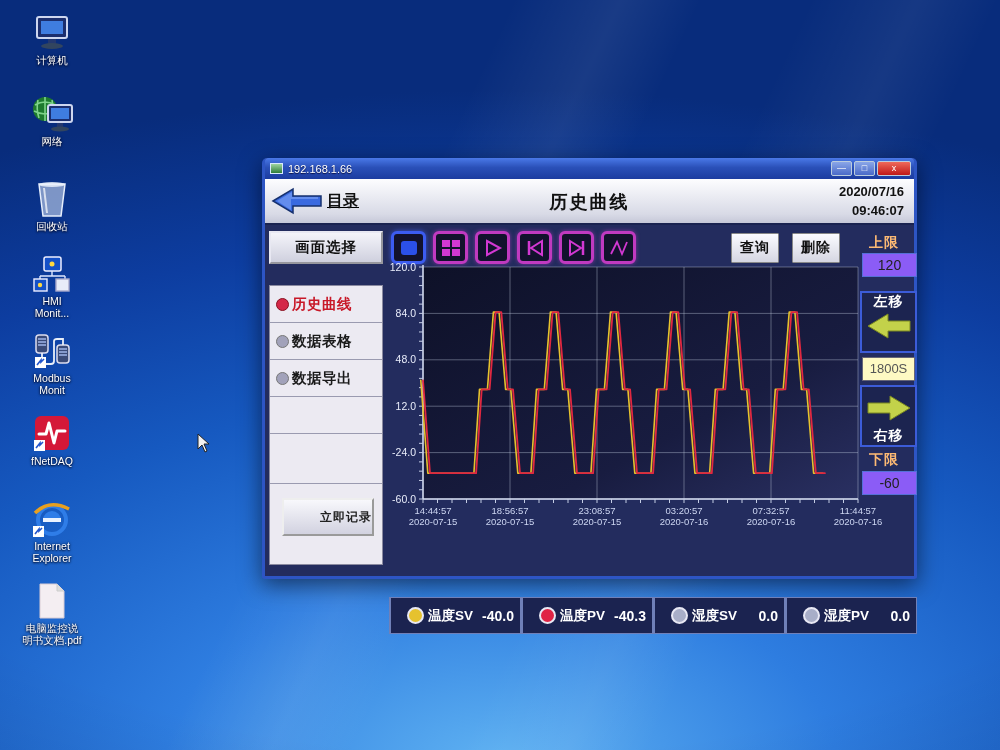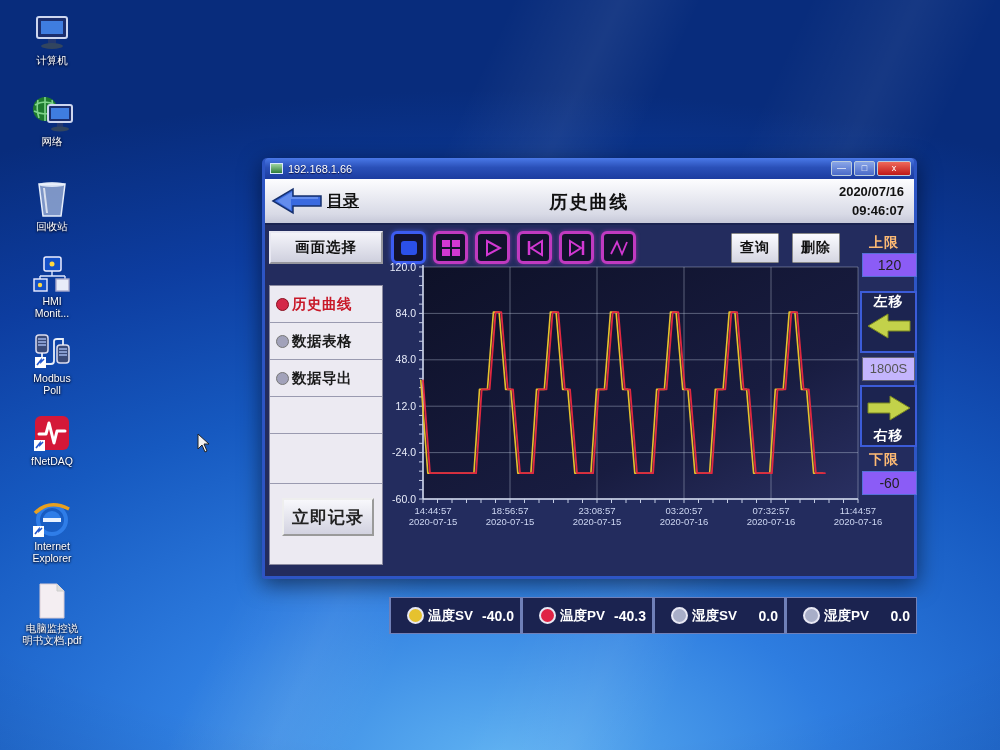--- a/index.html
+++ b/index.html
@@ -54,41 +54,41 @@
   .srow { height:37px; border-bottom:1px solid #9a9ab0; display:flex; align-items:center;
     padding-left:6px; cursor:pointer; }
   .srow .dot { width:13px; height:13px; border-radius:50%; background:#a2a2ba;
     border:1px solid #777; margin-right:3px; flex:0 0 auto; }
   .srow .stxt { font-size:14.5px; font-weight:bold; color:#1a1a1a; letter-spacing:0.5px; }
   .srow.active .dot { background:#d42848; border-color:#8a1020; }
   .srow.active .stxt { color:#c81828; }
   .srow.empty { cursor:default; }
   .rec-btn { position:absolute; left:12px; top:212px; width:92px; height:38px;
     background:linear-gradient(#f8f8fc,#d2d2e0); border:2px outset #eee;
-    font-size:17px; font-weight:bold; color:#222; letter-spacing:1px; cursor:pointer; }
+    font-size:12px; font-weight:bold; color:#222; letter-spacing:1px; cursor:pointer;text-align:right; }
   
   .tbar { position:absolute; left:126px; top:6px; height:35px; display:flex; gap:7px; }
   .tbtn { width:35px; height:33px; border-radius:6px; background:#12122c;
     border:3px solid #c03ac0; display:flex; align-items:center; justify-content:center;
     cursor:pointer; box-shadow:0 0 4px rgba(220,60,220,0.5); }
   .tbtn.selected { border-color:#3c5cf0; box-shadow:0 0 5px rgba(70,100,250,0.7); }
   .pushbtn { position:absolute; top:8px; height:30px; width:48px;
     background:linear-gradient(#fbfbff,#d5d6e2); border:1px solid #888; border-radius:1px;
     font-size:14px; font-weight:bold; color:#111; letter-spacing:1px; cursor:pointer; }
   .limit-lbl { position:absolute; font-size:14px; font-weight:bold; color:#fdba74;
     letter-spacing:1px; }
   .limit-box { position:absolute; width:55px; height:24px; background:#8b5cf6;
     border:1px solid #5570d8; font-size:14px; color:#222; text-align:center; line-height:22px; }
   
   .chartwrap { position:absolute; left:120px; top:36px; width:540px; height:272px; }
   
   .rpanel-box { position:absolute; left:595px; width:57px; background:#1c2450;
     border:2px solid #3c5cd8; text-align:center; }
   .rp-lbl { color:#fff; font-size:14px; font-weight:bold; letter-spacing:1px; }
-  .interval-box { position:absolute; left:597px; width:53px; height:24px; background:#c4b5fd;
+  .interval-box { position:absolute; left:597px; width:53px; height:24px; background:#fef9c3;
     border:1px solid #667; color:#555; font-size:13px; text-align:center; line-height:22px; }
   
   .legend { position:absolute; left:124px; top:372px; height:37px; display:flex; }
   .litem { width:132px; height:37px; border:1px solid #7080b8; border-left-width:2px;
     background:#1b2350; display:flex; align-items:center; padding-left:16px; cursor:pointer; }
   .litem .lc { width:17px; height:17px; border-radius:50%; border:2px solid #e8e8f4;
     margin-right:4px; flex:0 0 auto; }
   .litem .ll { color:#fff; font-size:13.5px; font-weight:bold; }
   .litem .lv { color:#fff; font-size:14px; font-weight:bold; margin-left:auto; margin-right:6px; }
   
@@ -151,21 +151,21 @@
     <svg width="40" height="40">
         <rect x="4" y="4" width="12" height="18" rx="3" fill="#3a4a78" stroke="#dde" stroke-width="1.5"></rect>
         <path d="M6 8 H14 M6 11 H14 M6 14 H14" stroke="#9fb4e8" stroke-width="1.3"></path>
         <rect x="25" y="14" width="12" height="18" rx="3" fill="#3a4a78" stroke="#dde" stroke-width="1.5"></rect>
         <path d="M27 18 H35 M27 21 H35 M27 24 H35" stroke="#9fb4e8" stroke-width="1.3"></path>
         <path d="M10 22 V30 Q10 33 14 33 H19 Q22 33 22 30 V10 Q22 8 25 8 H31 V14" stroke="#e8eef8" stroke-width="1.8" fill="none"></path>
         <rect x="3" y="26" width="11" height="11" fill="#fff"></rect>
         <path d="M5 34 L9 29 L9 31 L12 28" stroke="#2255cc" stroke-width="1.6" fill="none"></path>
       </svg>
   </div>
-  <div class="lbl"><span>Modbus</span><br><span>Poll</span></div>
+  <div class="lbl"><span>Modbus</span><br><span>Monit</span></div>
 </div>
 <div class="dicon" style="top:415px">
   <div class="art">
     <svg width="40" height="40">
         <rect x="3" y="2" width="34" height="34" rx="6" fill="#d41838"></rect>
         <path d="M7 20 H14 L17 9 L22 29 L25 17 H33" stroke="#fff" stroke-width="3" fill="none" stroke-linejoin="round" stroke-linecap="round"></path>
         <rect x="2" y="26" width="11" height="11" fill="#fff"></rect>
         <path d="M4 34 L8 29 L8 31 L11 28" stroke="#2255cc" stroke-width="1.6" fill="none"></path>
       </svg>
   </div>

